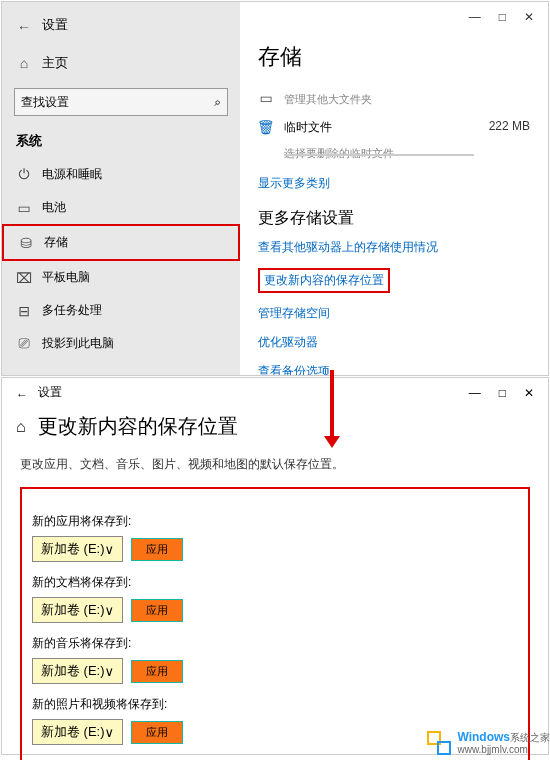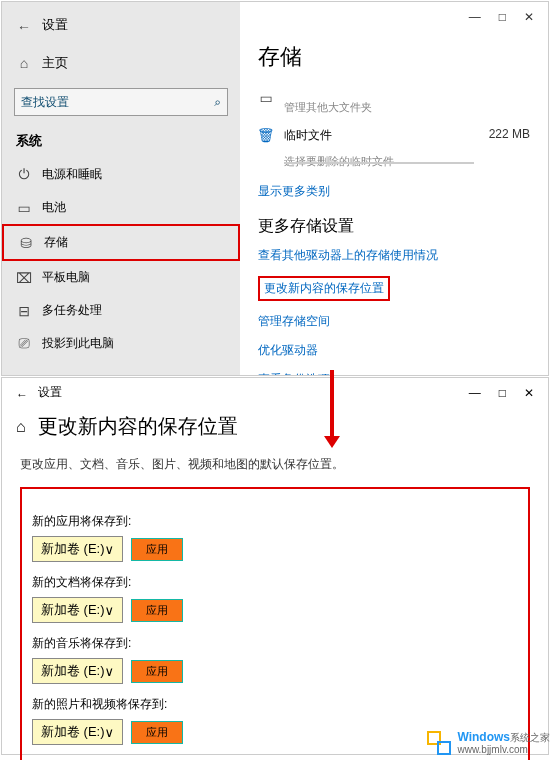--- a/index.html
+++ b/index.html
@@ -3,32 +3,32 @@
 <meta charset="utf-8">
 <style>
 * { box-sizing: border-box; margin: 0; padding: 0; font-family: "Microsoft YaHei", "Segoe UI", sans-serif; }
 body { width: 550px; height: 760px; background: #fff; position: relative; overflow: hidden; }
 .window { border: 1px solid #ccc; background: #fff; }
 .win1 { width: 548px; height: 375px; margin: 1px; display: flex; position: relative; }
 .titlebar { position: absolute; top: 0; right: 0; display: flex; gap: 18px; padding: 8px 14px; font-size: 12px; color: #333; }
 .sidebar { width: 238px; background: #e8e8e8; height: 100%; padding: 8px 0; }
 .sb-top { display: flex; align-items: center; gap: 10px; padding: 6px 14px; font-size: 13px; }
 .sb-home { display: flex; align-items: center; gap: 10px; padding: 8px 14px; font-size: 13px; margin-top: 6px; }
-.sb-search { margin: 8px 12px; display: flex; border: 1px solid #999; background: #f5f5f5; height: 28px; align-items: center; padding: 0 6px; font-size: 12px; color: #0c4a6e; }
+.sb-search { margin: 8px 12px; display: flex; border: 1px solid #999; background: #f5f5f5; height: 28px; align-items: center; padding: 0 6px; font-size: 12px; color: #000000; }
 .sb-search span:first-child { flex: 1; }
 .sb-heading { padding: 8px 14px; font-size: 13px; font-weight: bold; margin-top: 4px; }
 .sb-item { display: flex; align-items: center; gap: 10px; padding: 8px 14px; font-size: 12px; cursor: pointer; }
 .sb-item.hl { border: 2px solid #d00; }
 .icon { width: 16px; height: 16px; display: inline-flex; align-items: center; justify-content: center; font-size: 14px; color: #444; }
 .main { flex: 1; padding: 40px 18px 10px 18px; overflow: hidden; }
 .main h1 { font-size: 22px; font-weight: 400; margin-bottom: 12px; }
 .row { display: flex; align-items: flex-start; gap: 10px; padding: 6px 0; font-size: 12px; }
 .row .info { flex: 1; }
 .row .info .t1 { font-size: 12px; }
-.row .info .t2 { font-size: 11px; color: #888; margin-top: 10px; }
+.row .info .t2 { font-size: 11px; color: #888; margin-top: 2px; }
 .row .bar { position: absolute; height: 2px; background: #ccc; width: 190px; margin-top: 18px; }
 .link { color: #0067c0; font-size: 12px; padding: 4px 0; cursor: pointer; display: block; margin: 4px 0; }
 .link.hl { border: 2px solid #d00; padding: 2px 4px; display: inline-block; }
 .sub-h { font-size: 16px; margin: 12px 0 6px 0; }
 .val { font-size: 12px; color: #333; }
 
 .arrow { position: absolute; left: 330px; top: 370px; width: 4px; height: 70px; background: #d00; z-index: 10; }
 .arrow::after { content: ""; position: absolute; bottom: -8px; left: -6px; border-left: 8px solid transparent; border-right: 8px solid transparent; border-top: 12px solid #d00; }
 
 .win2 { width: 548px; height: 378px; margin: 0 1px; position: relative; }

